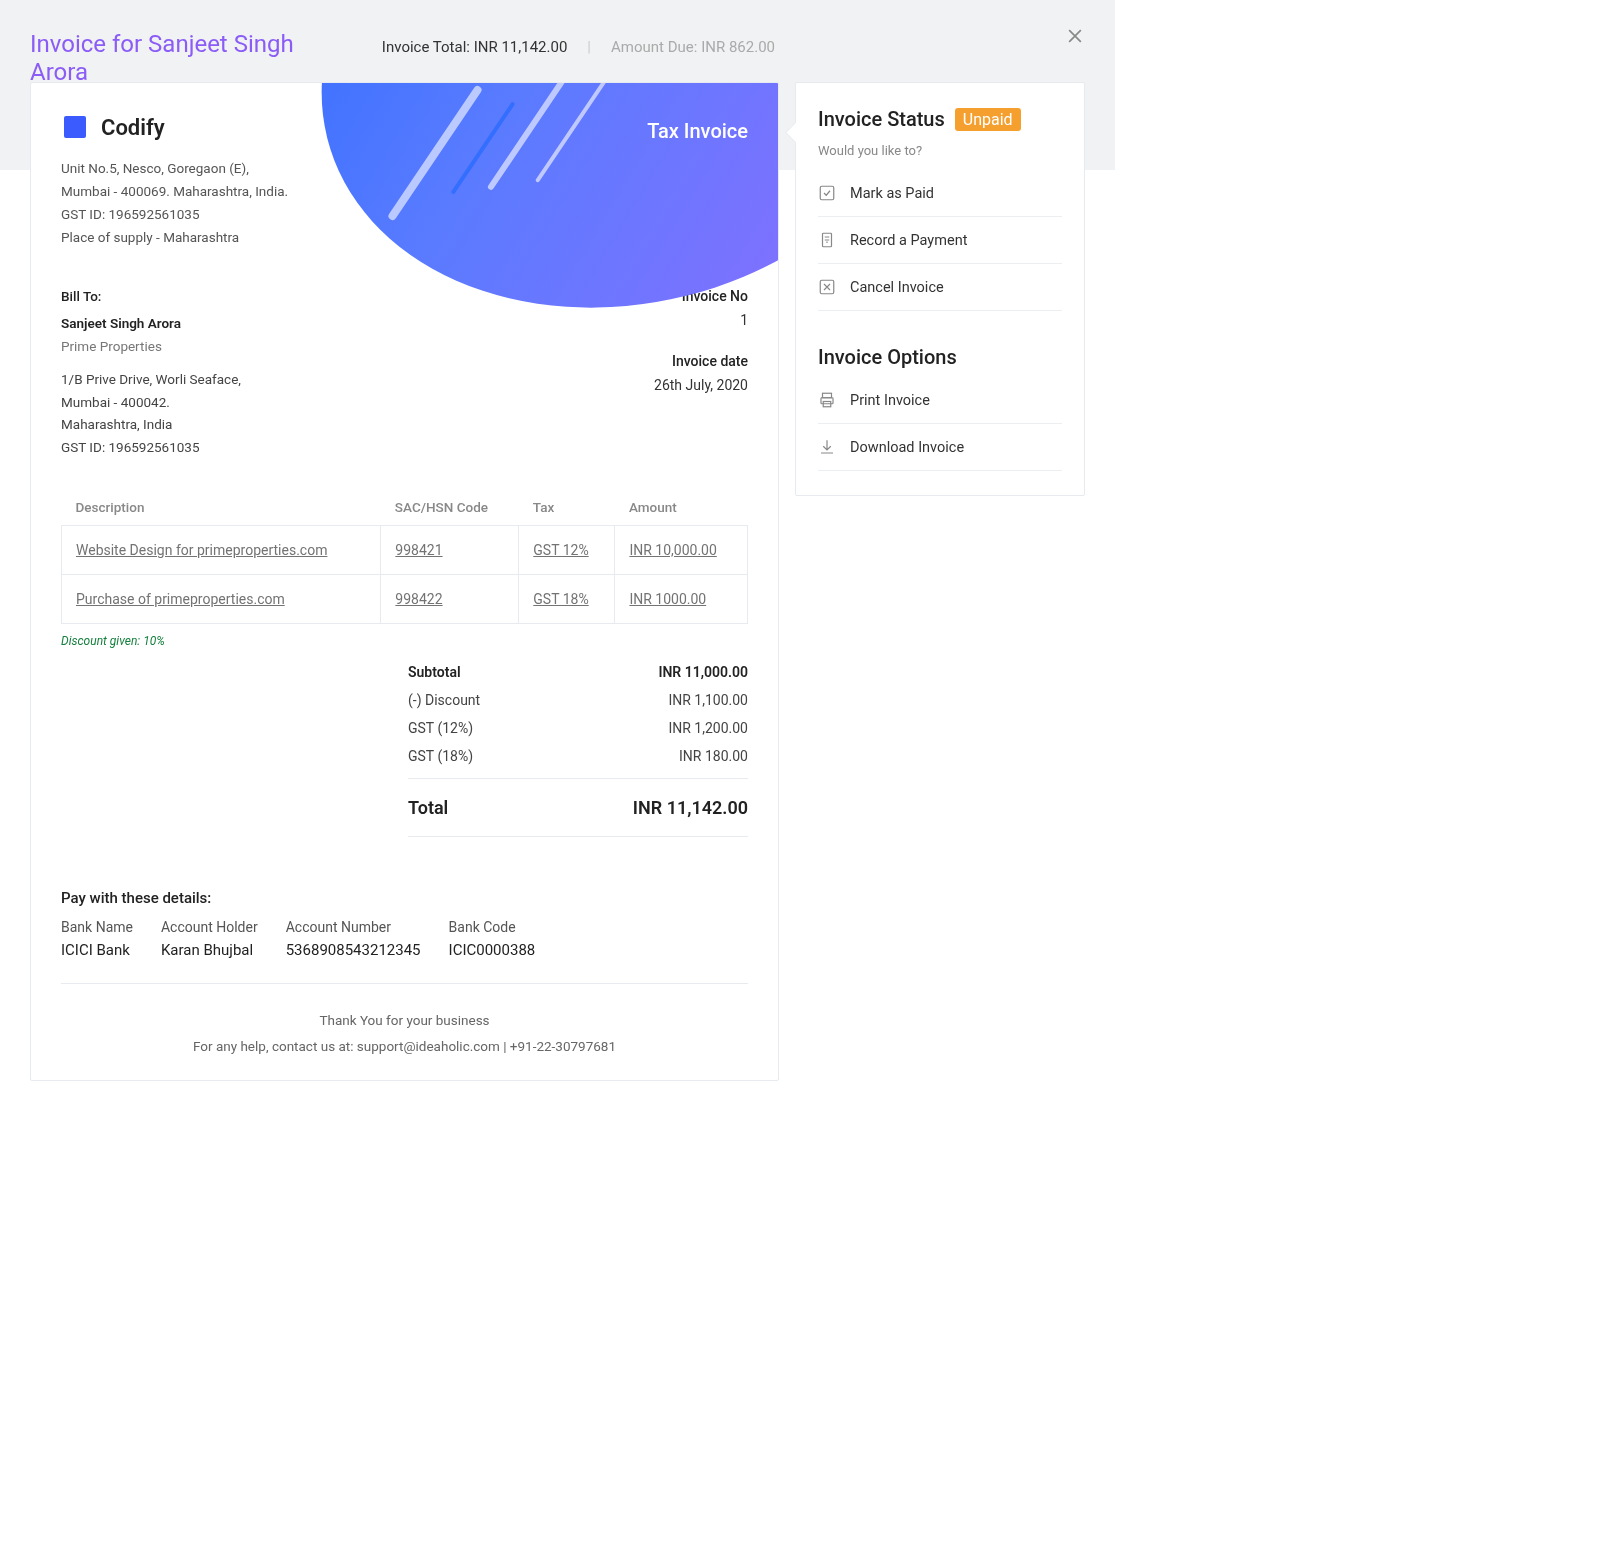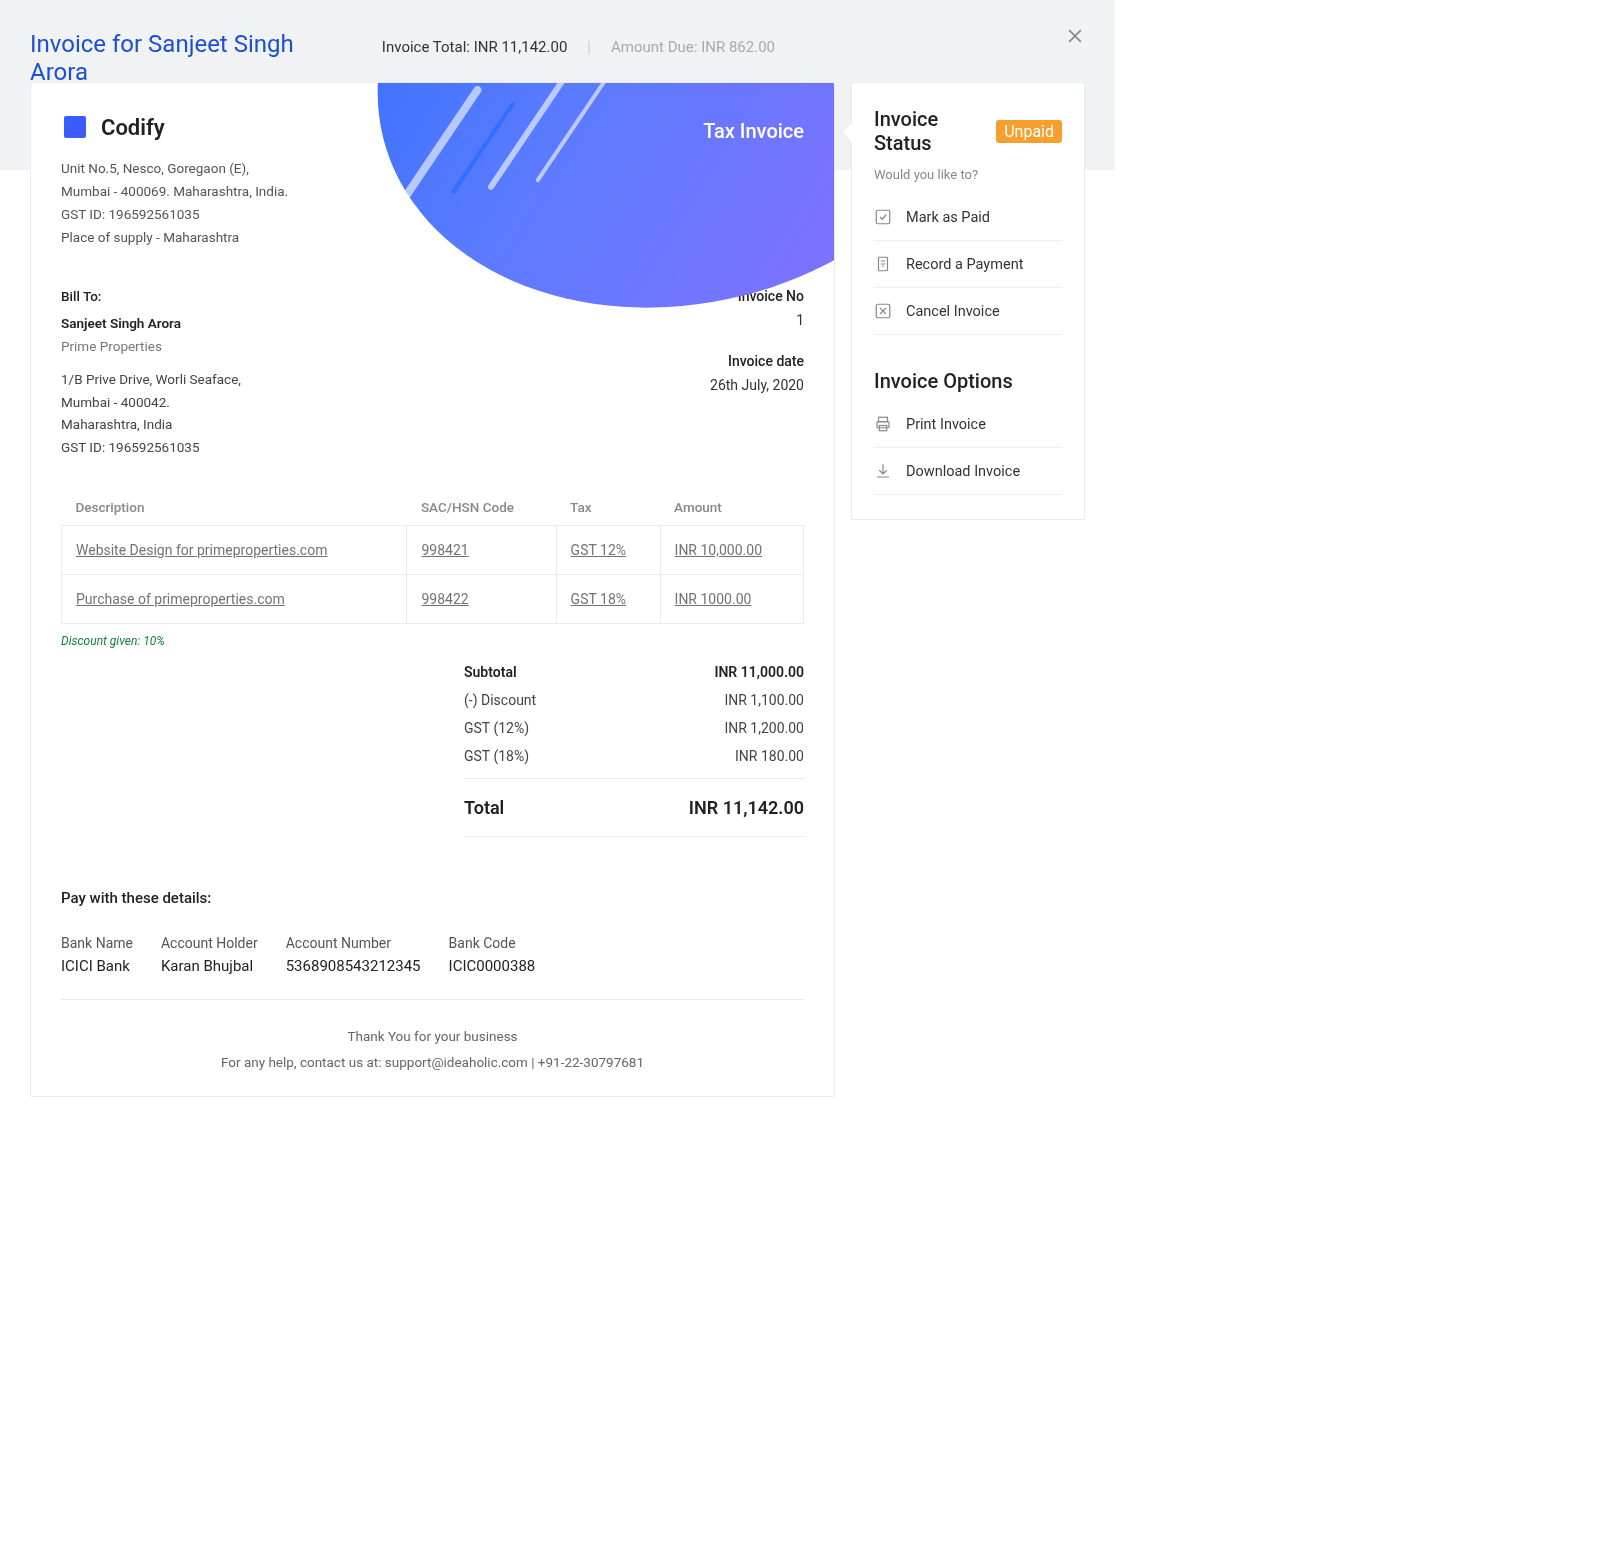--- a/index.html
+++ b/index.html
@@ -17,21 +17,21 @@
   height: 170px;
 }
 .page-title-row {
   display: flex;
   align-items: baseline;
   gap: 40px;
 }
 .page-title {
   font-size: 24px;
   font-weight: 400;
-  color: #1d4ed8;
+  color: #8b5cf6;
   flex: 1;
 }
 .totals-bar {
   display: flex;
   align-items: baseline;
   gap: 20px;
   font-size: 15px;
   color: #333;
   padding-right: 310px;
 }
@@ -198,41 +198,41 @@
 .tot-final { font-size: 18px; font-weight: 600; color:#222; display:flex; justify-content:space-between; padding: 10px 0; align-items: center; }
 
 .pay-section {
   margin-top: 44px;
   padding: 0 30px;
   display: flex;
   justify-content: space-between;
   align-items: flex-start;
   gap: 20px;
 }
-.pay-left .title { font-weight: 500; color:#222; margin-bottom: 28px; font-size:15px;}
+.pay-left .title { font-weight: 500; color:#222; margin-bottom: 12px; font-size:15px;}
 .pay-cols { display:flex; gap: 28px; }
 .pay-col .h { color:#555; font-size:14px; margin-bottom:6px; }
 .pay-col .v { color:#222; font-size:15px; }
 .pay-right { text-align:left; min-width:170px;}
 .pay-right .h { color:#555; font-size:13.5px; margin-bottom:6px; }
 .pay-right .d { color:#333; font-size:15px; }
 .pay-right .sub { color:#bbb; font-size:13px; margin-top:4px;}
 
 .hr { height:1px; background:#e7eaee; margin: 24px 30px; }
 
 .footer {
   text-align:center;
   color:#666;
   font-size:13.5px;
   line-height:1.9;
 }
 
 
 .sidebar {
-  width: 234px;
+  width: 290px;
   background:#fff;
   border:1px solid #e7eaee;
   border-radius:2px;
   padding: 24px 22px;
   position:relative;
 }
 .sidebar::before{
   content:"";
   position:absolute;
   left:-8px; top:42px;

